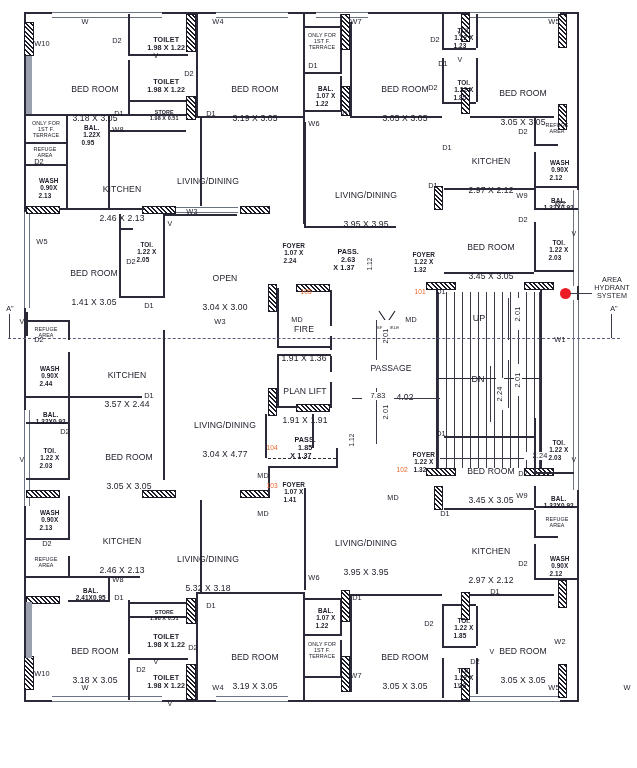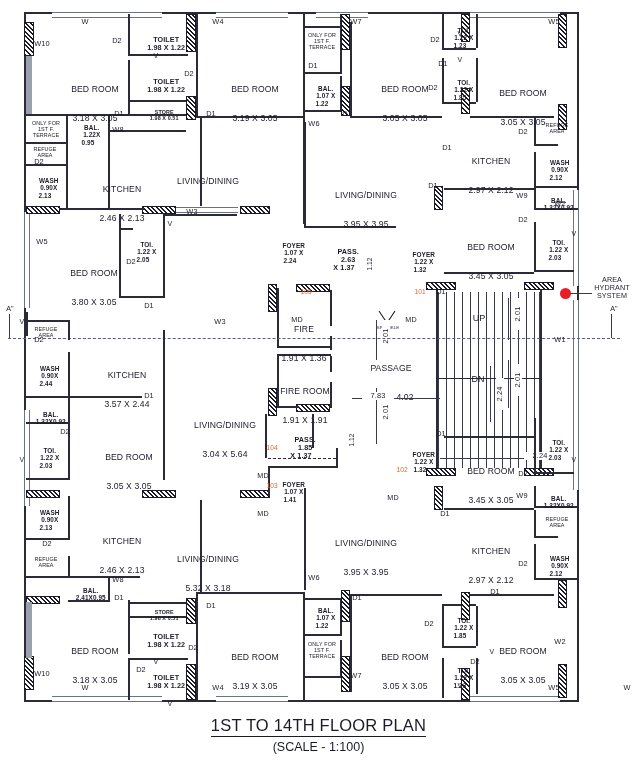--- a/index.html
+++ b/index.html
@@ -123,26 +123,30 @@
   <div class="wall" style="left:60px;top:208px;width:84px;height:1.6px;"></div>
   <div class="wall" style="left:119px;top:214px;width:1.6px;height:84px;"></div>
   <div class="wall" style="left:119px;top:228px;width:14px;height:1.6px;"></div>
   <div class="wall" style="left:163px;top:214px;width:1.6px;height:84px;"></div>
   <div class="wall" style="left:119px;top:296px;width:46px;height:1.6px;"></div>
   <div class="wall" style="left:163px;top:214px;width:74px;height:1.6px;"></div>
   <div class="wall" style="left:26px;top:312px;width:1.6px;height:24px;"></div>
 
   <div class="lbl rm" style="left:38px;top:250px;width:112px;">
     <b>BED ROOM</b>
-    <b>3.80 X 3.05</b>
+    <b>1.41 X 3.05</b>
   </div>
   <div class="lbl mini" style="left:122px;top:234px;width:42px;">
     <b>TOI.</b>
     <b>1.22 X
 2.05</b>
+  </div>
+  <div class="lbl rm" style="left:172px;top:255px;width:106px;">
+    <b>OPEN</b>
+    <b>3.04 X 3.00</b>
   </div>
   <div class="lbl mini" style="left:268px;top:235px;width:44px;">
     <b>FOYER</b>
     <b>1.07 X
 2.24</b>
   </div>
   <div class="lbl sm" style="left:316px;top:240px;width:56px;">
     <b>PASS.</b>
     <b>2.63
 X 1.37</b>
@@ -274,21 +278,21 @@
   <div class="wall" style="left:277px;top:354px;width:1.6px;height:54px;"></div>
   <div class="wall" style="left:330px;top:356px;width:1.6px;height:16px;"></div>
   <div class="wall" style="left:330px;top:382px;width:1.6px;height:26px;"></div>
   <div class="wall" style="left:277px;top:406px;width:22px;height:1.6px;"></div>
 
   <div class="lbl rm" style="left:272px;top:306px;width:64px;">
     <b>FIRE</b>
     <b>1.91 X 1.36</b>
   </div>
   <div class="lbl rm" style="left:268px;top:368px;width:74px;">
-    <b>FIRE ROOM</b>
+    <b>PLAN LIFT</b>
     <b>1.91 X 1.91</b>
   </div>
   <div class="lbl rm" style="left:344px;top:345px;width:94px;">
     <b>PASSAGE</b>
     <b>3.18 X 4.02</b>
   </div>
 
   <svg style="position:absolute;left:376px;top:310px;" width="22" height="16" viewBox="0 0 22 16">
     <path d="M3 1 L11 13 L19 1" fill="none" stroke="#1b1b28" stroke-width="1.1"></path>
   </svg>
@@ -377,21 +381,21 @@
     <b>1.22 X
 2.03</b>
   </div>
   <div class="lbl rm" style="left:74px;top:434px;width:110px;">
     <b>BED ROOM</b>
     <b>3.05 X 3.05</b>
   </div>
   <div class="wall" style="left:163px;top:330px;width:1.6px;height:150px;"></div>
   <div class="lbl rm" style="left:172px;top:402px;width:106px;">
     <b>LIVING/DINING</b>
-    <b>3.04 X 5.64</b>
+    <b>3.04 X 4.77</b>
   </div>
 
   <div class="hatch" style="left:26px;top:490px;width:34px;height:8px;"></div>
   <div class="hatch" style="left:142px;top:490px;width:34px;height:8px;"></div>
   <div class="hatch" style="left:240px;top:490px;width:30px;height:8px;"></div>
   <div class="wall" style="left:68px;top:496px;width:1.6px;height:44px;"></div>
   <div class="wall" style="left:26px;top:538px;width:44px;height:1.6px;"></div>
   <div class="wall" style="left:68px;top:556px;width:1.6px;height:22px;"></div>
   <div class="wall" style="left:26px;top:576px;width:44px;height:1.6px;"></div>
   <div class="lbl mini" style="left:24px;top:502px;width:44px;">
@@ -651,18 +655,14 @@
   <div class="lbl vmark" style="left:164px;top:220px;width:12px;">V</div>
   <div class="lbl vmark" style="left:568px;top:230px;width:12px;">V</div>
   <div class="lbl vmark" style="left:16px;top:318px;width:12px;">V</div>
   <div class="lbl vmark" style="left:16px;top:456px;width:12px;">V</div>
   <div class="lbl vmark" style="left:568px;top:456px;width:12px;">V</div>
   <div class="lbl vmark" style="left:486px;top:648px;width:12px;">V</div>
   <div class="lbl vmark" style="left:454px;top:682px;width:12px;">V</div>
   <div class="lbl vmark" style="left:150px;top:658px;width:12px;">V</div>
   <div class="lbl vmark" style="left:164px;top:700px;width:12px;">V</div>
 
-  <div id="titleblk">
-    <div class="t1">1ST TO 14TH FLOOR PLAN</div>
-    <div class="t2">(SCALE - 1:100)</div>
-  </div>
 
 </div>
 
 </body></html>

